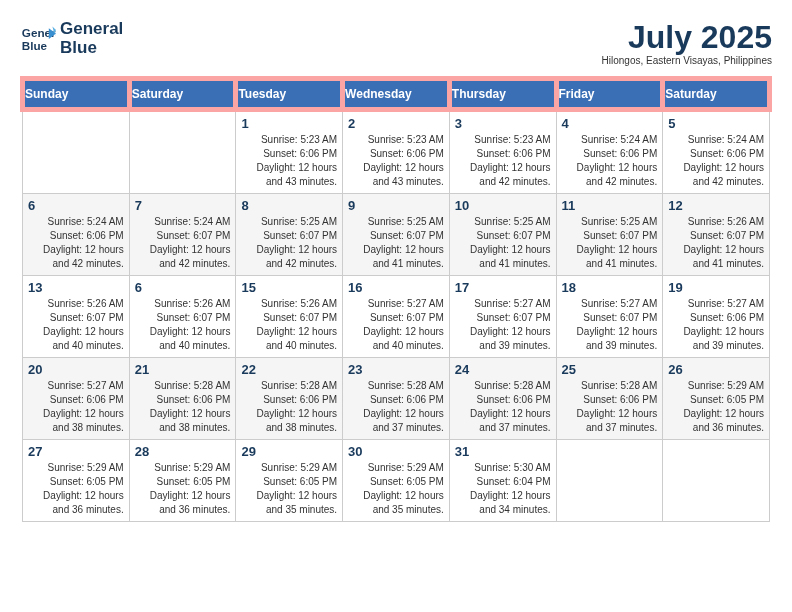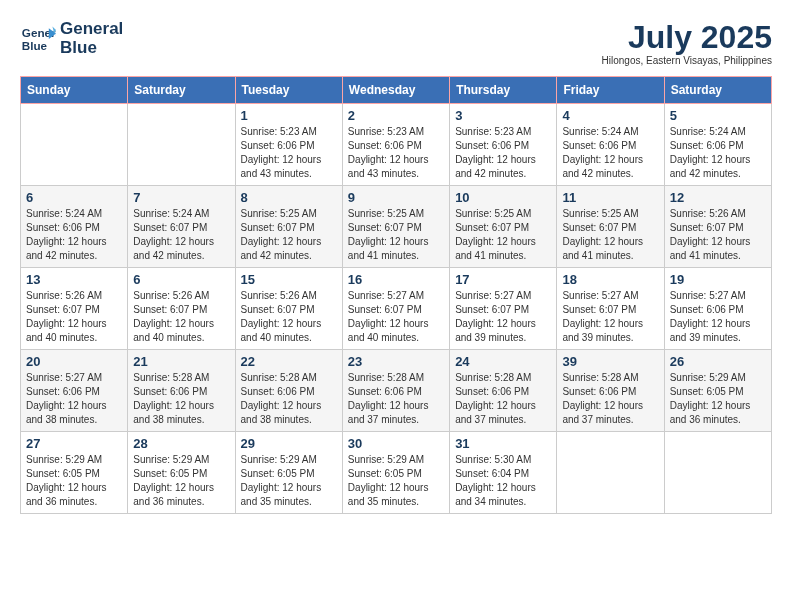--- a/index.html
+++ b/index.html
@@ -41,23 +41,23 @@
     .calendar {
       width: 100%;
       border-collapse: collapse;
       font-size: 11px;
     }
     .calendar thead tr th {
       background-color: #3a6fb5;
       color: #fff;
       font-size: 12px;
       font-weight: bold;
-      padding: 6px 6px;
+      padding: 6px 0;
       text-align: left;
-      border: 1px solid #fca5a5;
+      border: 5px solid #fca5a5;
     }
     .calendar tbody tr td {
       vertical-align: top;
       border: 1px solid #ccc;
       padding: 4px 5px;
       width: calc(100% / 7);
       min-height: 85px;
       background: #fff;
     }
     .calendar tbody tr:nth-child(even) td {
@@ -66,20 +66,21 @@
     .day-number {
       font-size: 13px;
       font-weight: bold;
       color: #1a3a5c;
       margin-bottom: 2px;
     }
     .day-info {
       font-size: 10px;
       color: #333;
       line-height: 1.4;
+      text-align: right;
     }
     .empty-cell {
       background: #f9f9f9;
     }
   </style>
 </head>
 <body>
 
 <div class="header">
   <div class="logo">
@@ -260,21 +261,21 @@
 Sunset: 6:06 PM
 Daylight: 12 hours and 37 minutes.</div>
         </td>
         <td>
           <div class="day-number">24</div>
           <div class="day-info" style="white-space: pre-line;">Sunrise: 5:28 AM
 Sunset: 6:06 PM
 Daylight: 12 hours and 37 minutes.</div>
         </td>
         <td>
-          <div class="day-number">39</div>
+          <div class="day-number">25</div>
           <div class="day-info" style="white-space: pre-line;">Sunrise: 5:28 AM
 Sunset: 6:06 PM
 Daylight: 12 hours and 37 minutes.</div>
         </td>
         <td>
           <div class="day-number">26</div>
           <div class="day-info" style="white-space: pre-line;">Sunrise: 5:29 AM
 Sunset: 6:05 PM
 Daylight: 12 hours and 36 minutes.</div>
         </td>

